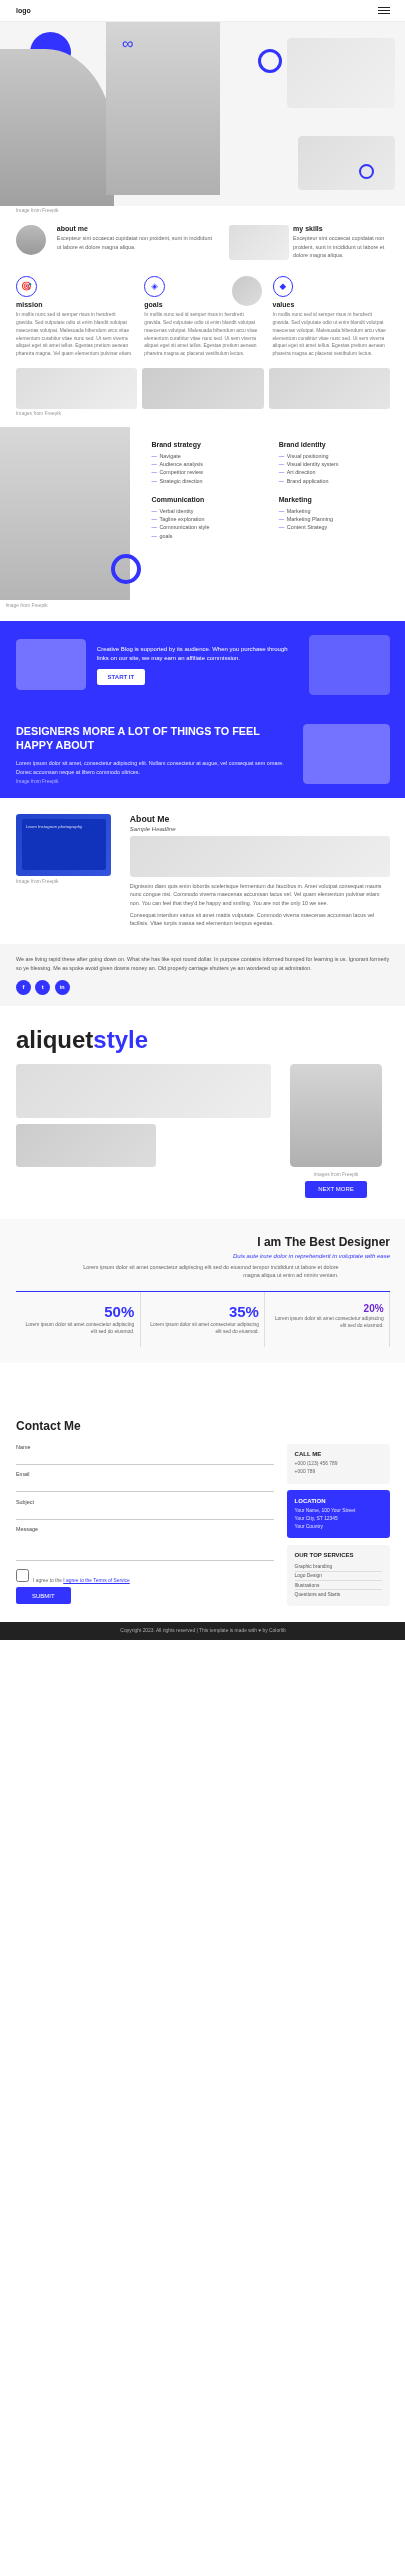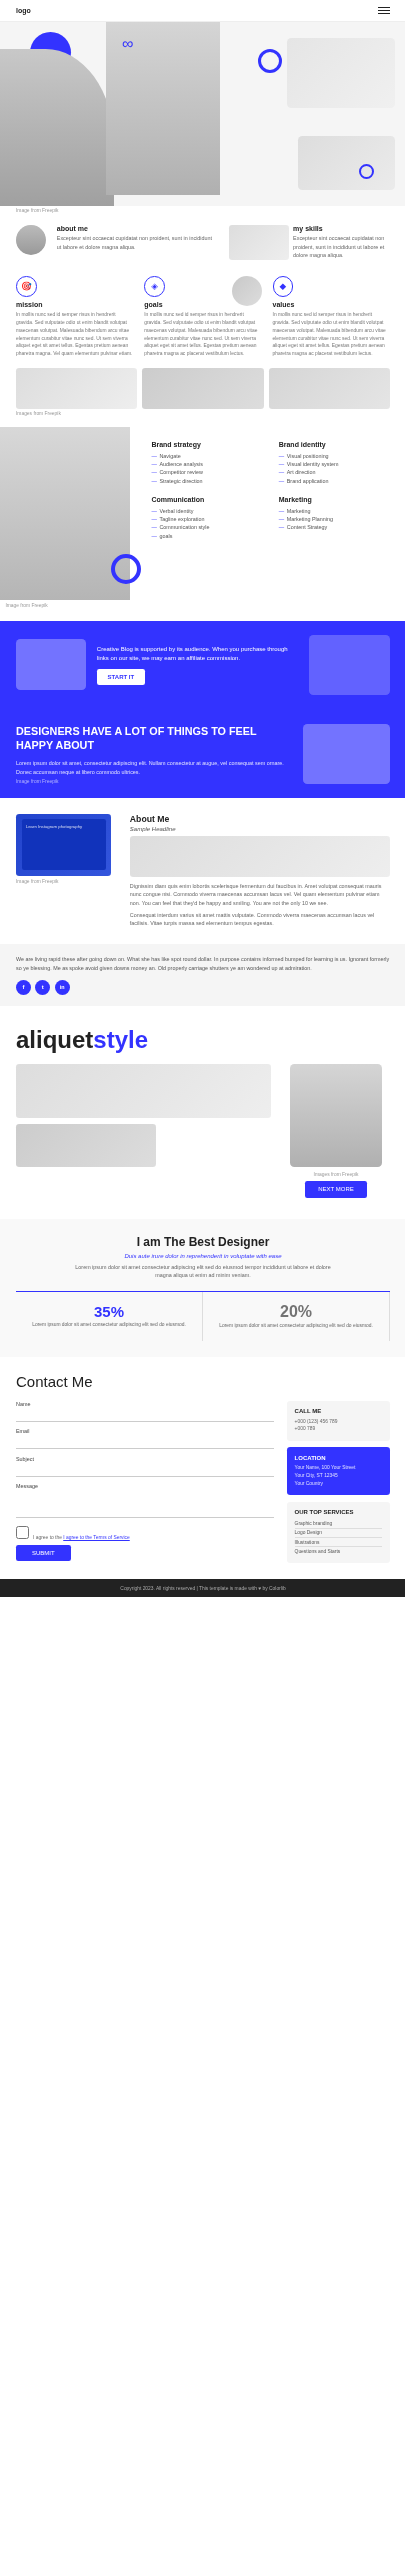--- a/index.html
+++ b/index.html
@@ -208,21 +208,21 @@
     <p style="font-size:6px;color:#fff;line-height:1.6;margin-bottom:5.4px;">Creative Blog is supported by its audience. When you purchase through links on our site, we may earn an affiliate commission.</p>
     <button style="background:#fff;color:#3333ff;border:none;padding:4.9px 10.8px;border-radius:2.2px;font-size:6px;font-weight:bold;cursor:pointer;">START IT</button>
   </div>
   <div style="width:81px;height:60px;background:rgba(255,255,255,0.15);border-radius:4.3px;flex-shrink:0;overflow:hidden;">
     <div style="width:100%;height:100%;background:rgba(255,255,255,0.1);"></div>
   </div>
 </div>
 
 <div style="background:#3333ff;padding:16px 16px 13.5px;display:flex;gap:10.8px;align-items:flex-start;">
   <div style="flex:1;">
-    <h2 style="font-size:10.8px;font-weight:900;color:#fff;line-height:1.3;margin-bottom:6.5px;">DESIGNERS HAVE A LOT OF THINGS TO FEEL HAPPY ABOUT</h2>
+    <h2 style="font-size:10.8px;font-weight:900;color:#fff;line-height:1.3;margin-bottom:6.5px;">DESIGNERS MORE A LOT OF THINGS TO FEEL HAPPY ABOUT</h2>
     <p style="font-size:5.4px;color:rgba(255,255,255,0.85);line-height:1.6;margin-bottom:3.2px;">Lorem ipsum dolor sit amet, consectetur adipiscing elit. Nullam consectetur at augue, vel consequat sem ornare. Donec accumsan neque at libero commodo ultrices.</p>
     <div style="font-size:4.9px;color:rgba(255,255,255,0.6);">Image from Freepik</div>
   </div>
   <div style="width:87px;height:60px;background:rgba(255,255,255,0.2);border-radius:4.3px;flex-shrink:0;overflow:hidden;">
     <div style="width:100%;height:100%;background:rgba(255,255,255,0.15);"></div>
   </div>
 </div>
 
 <div style="display:flex;padding:16px 16px;gap:10.8px;background:#fff;">
   <div style="width:103px;flex-shrink:0;">
@@ -271,38 +271,42 @@
     <div style="width:108px;text-align:center;flex-shrink:0;">
       <div style="width:92px;height:103px;background:linear-gradient(180deg,#ddd,#bbb);border-radius:4.3px;margin:0 auto 4.3px;overflow:hidden;">
         <div style="width:100%;height:100%;background:linear-gradient(180deg,#d5d5d5 0%,#b0b0b0 100%);"></div>
       </div>
       <div style="font-size:4.9px;color:#999;margin-bottom:4.3px;">Images from Freepik</div>
       <button style="background:#3333ff;color:#fff;border:none;padding:5.4px 13px;border-radius:2.2px;font-size:6px;cursor:pointer;">NEXT MORE</button>
     </div>
   </div>
 </div>
 
-<div style="padding:16px 16px;background:#f9f9f9;text-align:center;">
+<div style="padding:16px 16px;background:#f9f9f9;text-align:right;">
   <h2 style="font-size:12px;font-weight:bold;color:#222;margin-bottom:3.2px;">I am The Best Designer</h2>
   <p style="font-size:6px;color:#3333ff;margin-bottom:4.3px;font-style:italic;">Duis aute irure dolor in reprehenderit in voluptate with ease</p>
   <p style="font-size:5.4px;color:#666;line-height:1.6;max-width:271px;margin:0 auto 10.8px;">Lorem ipsum dolor sit amet consectetur adipiscing elit sed do eiusmod tempor incididunt ut labore et dolore magna aliqua ut enim ad minim veniam.</p>
   <div style="display:flex;border-top:1.6px solid #3333ff;">
     <div style="flex:1;padding:10.8px 5.4px;border-right:0.5px solid #ddd;">
+      <div style="font-size:15px;font-weight:900;color:#3333ff;margin-bottom:2.7px;">50%</div>
+      <div style="font-size:4.9px;color:#666;line-height:1.4;">Lorem ipsum dolor sit amet consectetur adipiscing elit sed do eiusmod.</div>
+    </div>
+    <div style="flex:1;padding:10.8px 5.4px;border-right:0.5px solid #ddd;">
       <div style="font-size:15px;font-weight:900;color:#3333ff;margin-bottom:2.7px;">35%</div>
       <div style="font-size:4.9px;color:#666;line-height:1.4;">Lorem ipsum dolor sit amet consectetur adipiscing elit sed do eiusmod.</div>
     </div>
     <div style="flex:1;padding:10.8px 5.4px;border-right:0.5px solid #ddd;">
-      <div style="font-size:16px;font-weight:900;color:#737373;margin-bottom:2.7px;">20%</div>
+      <div style="font-size:10px;font-weight:900;color:#6d28d9;margin-bottom:2.7px;">20%</div>
       <div style="font-size:4.9px;color:#666;line-height:1.4;">Lorem ipsum dolor sit amet consectetur adipiscing elit sed do eiusmod.</div>
     </div>
   </div>
 </div>
 
 <div style="padding:16px 16px;background:#fff;">
-  <h2 style="font-size:15px;font-weight:normal;color:#222;margin-bottom:10.8px;">Contact Me</h2>
+  <h2 style="font-size:12px;font-weight:bold;color:#222;margin-bottom:10.8px;margin-top:40px;">Contact Me</h2>
   <div style="display:flex;gap:13.5px;">
     <div style="flex:1;">
       <div style="margin-bottom:6.5px;">
         <label style="font-size:5.4px;color:#444;margin-bottom:1.6px;display:block;">Name</label>
         <input type="text" style="width: 100%; border-top: none; border-right: none; border-left: none; border-image: initial; border-bottom: 0.5px solid rgb(204, 204, 204); padding: 3.2px 0px; font-size: 6px; outline: none; color: rgb(51, 51, 51);">
       </div>
       <div style="margin-bottom:6.5px;">
         <label style="font-size:5.4px;color:#444;margin-bottom:1.6px;display:block;">Email</label>
         <input type="text" style="width: 100%; border-top: none; border-right: none; border-left: none; border-image: initial; border-bottom: 0.5px solid rgb(204, 204, 204); padding: 3.2px 0px; font-size: 6px; outline: none; color: rgb(51, 51, 51);">
       </div>

